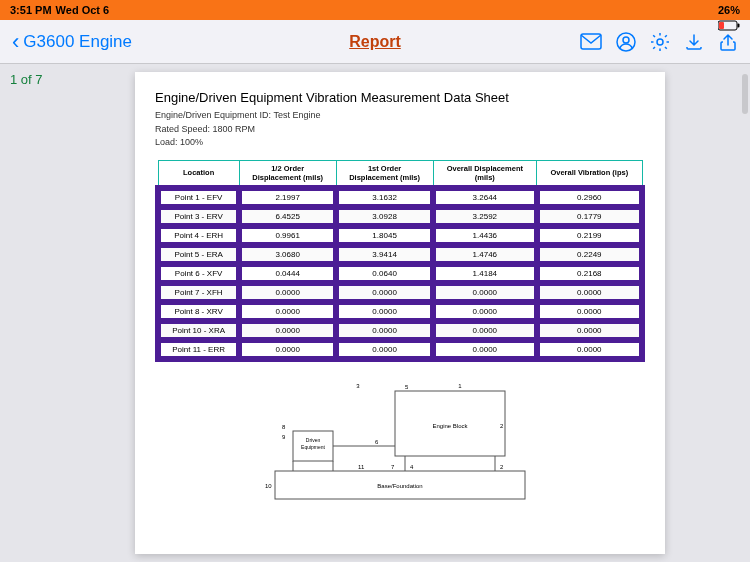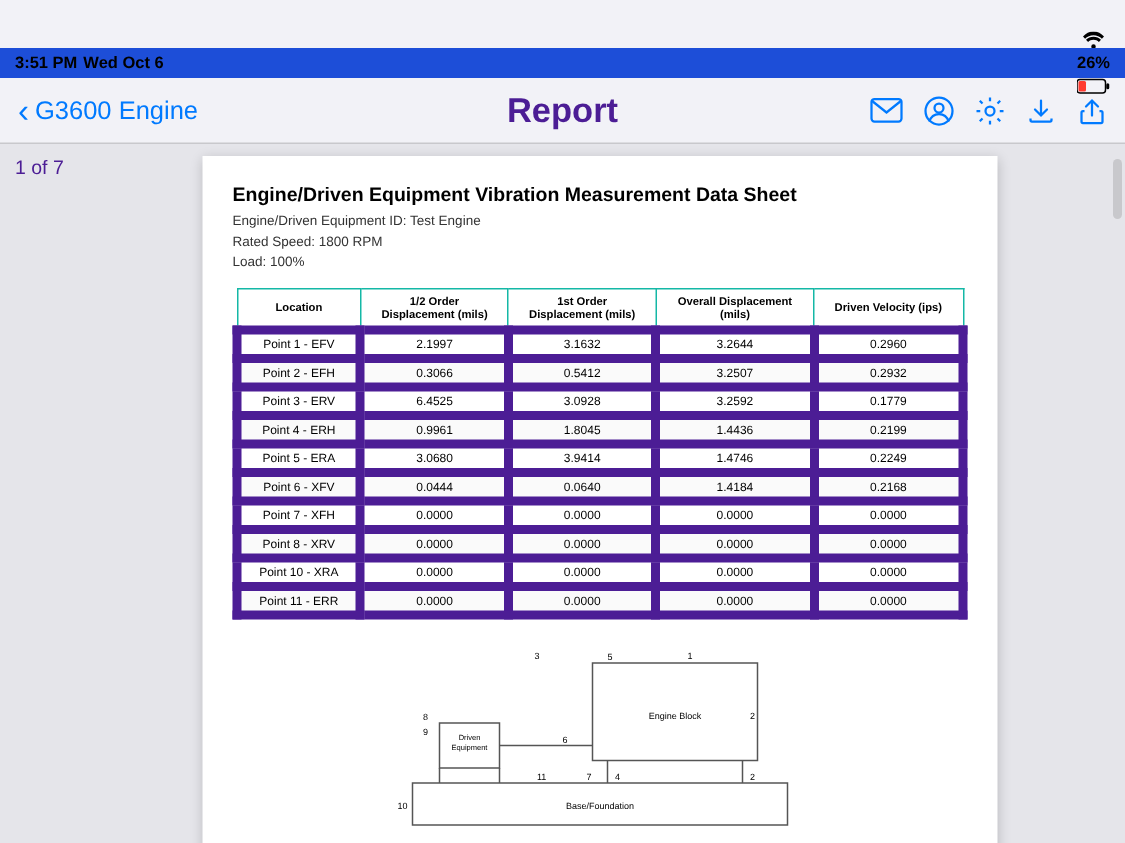--- a/index.html
+++ b/index.html
@@ -8,28 +8,27 @@
       background: #f2f2f7;
       width: 750px;
       height: 562px;
       overflow: hidden;
       position: relative;
     }
 
     
     .status-bar {
       height: 20px;
-      background: #1d4ed8;
+      background: #f97316;
       display: flex;
       align-items: center;
       justify-content: space-between;
       padding: 0 10px;
       font-size: 11px;
       font-weight: 600;
-      margin-top: 32px;
     }
     .status-left { display: flex; align-items: center; gap: 4px; }
     .status-right { display: flex; align-items: center; gap: 4px; flex-direction: column; }
 
     
     .nav-bar {
       height: 44px;
       background: #f2f2f7;
       display: flex;
       align-items: center;
@@ -46,44 +45,45 @@
     .nav-back-icon {
       font-size: 22px;
       color: #007aff;
       line-height: 1;
     }
     .nav-back-label {
       font-size: 17px;
       color: #007aff;
     }
     .nav-title {
-      font-size: 23px;
+      font-size: 16px;
       font-weight: 600;
-      color: #4c1d95;
+      color: #c2410c;
       position: absolute;
       left: 50%;
       transform: translateX(-50%);
+      text-decoration: underline;
     }
     .nav-right {
       display: flex;
       align-items: center;
       gap: 14px;
     }
 
     
     .page-area {
       display: flex;
       height: calc(562px - 20px - 44px);
       background: #e5e5ea;
     }
     .page-indicator {
       width: 60px;
       padding: 8px 10px;
       font-size: 13px;
-      color: #4c1d95;
+      color: #15803d;
       flex-shrink: 0;
     }
 
     
     .document-container {
       flex: 1;
       background: #e5e5ea;
       overflow-y: auto;
       display: flex;
       justify-content: center;
@@ -102,21 +102,21 @@
       width: 8px;
       background: #c8c8cc;
       border-radius: 4px;
       margin: 4px;
       flex-shrink: 0;
     }
 
     
     .report-title {
       font-size: 13px;
-      font-weight: 700;
+      font-weight: 400;
       margin-bottom: 4px;
       color: #000;
     }
     .report-meta {
       font-size: 9px;
       color: #333;
       line-height: 1.5;
       margin-bottom: 10px;
     }
 
@@ -232,37 +232,30 @@
         <div>Load: 100%</div>
       </div>
 
       <table class="data-table">
         <thead>
           <tr>
             <th>Location</th>
             <th>1/2 Order<br>Displacement (mils)</th>
             <th>1st Order<br>Displacement (mils)</th>
             <th>Overall Displacement<br>(mils)</th>
-            <th>Driven Velocity (ips)</th>
+            <th>Overall Vibration (ips)</th>
           </tr>
         </thead>
         <tbody id="table-body">
         <tr>
               <td>Point 1 - EFV</td>
               <td>2.1997</td>
               <td>3.1632</td>
               <td>3.2644</td>
               <td>0.2960</td>
-            </tr>
-            <tr>
-              <td>Point 2 - EFH</td>
-              <td>0.3066</td>
-              <td>0.5412</td>
-              <td>3.2507</td>
-              <td>0.2932</td>
             </tr>
             <tr>
               <td>Point 3 - ERV</td>
               <td>6.4525</td>
               <td>3.0928</td>
               <td>3.2592</td>
               <td>0.1779</td>
             </tr>
             <tr>
               <td>Point 4 - ERH</td>

